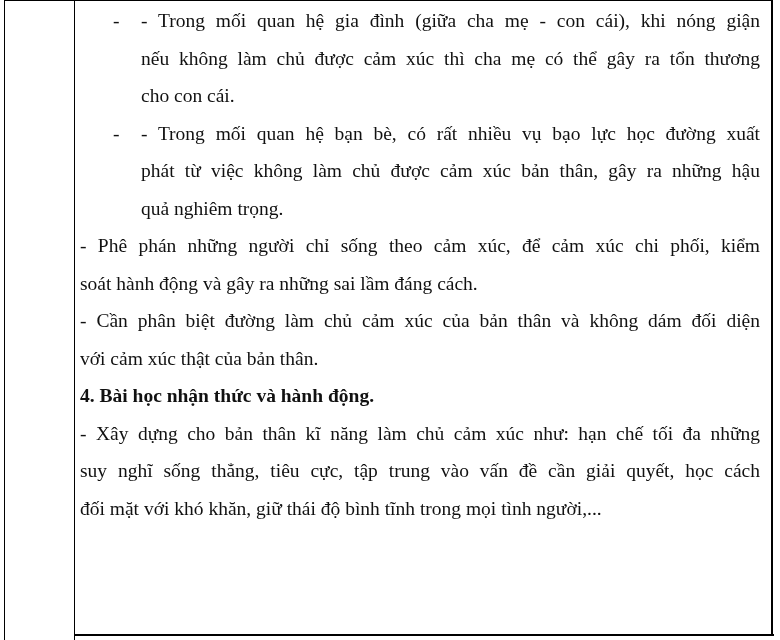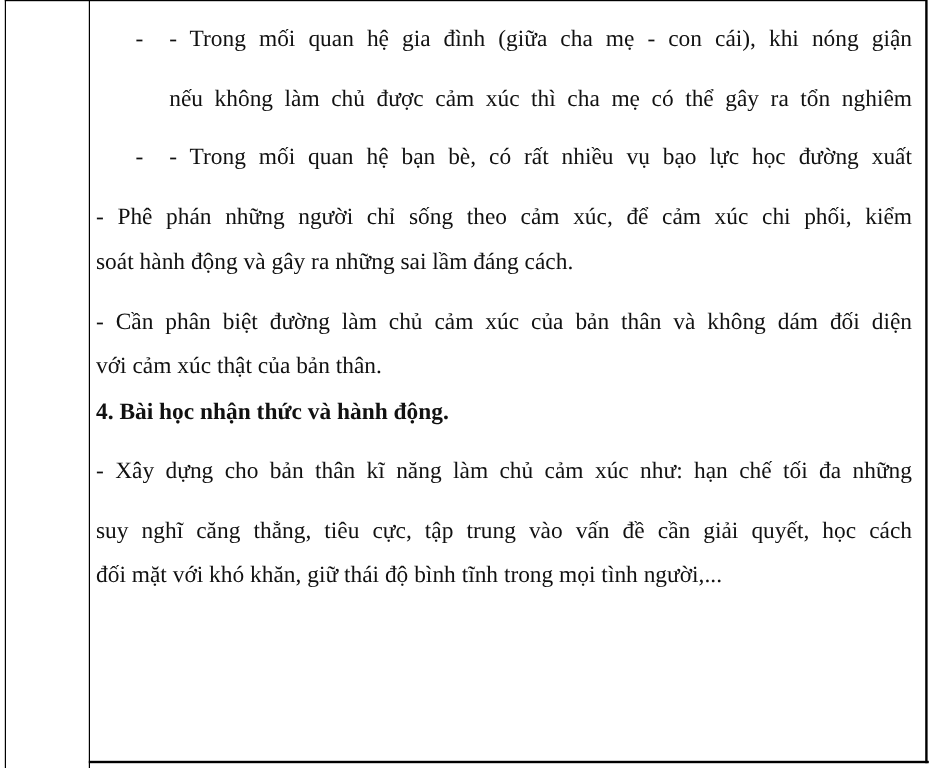--- a/index.html
+++ b/index.html
@@ -11,60 +11,63 @@
   .col-divider { position: absolute; left: 70px; top: 0; width: 1px; height: 640px; background: #000; }
   .border-right { position: absolute; left: 767px; top: 0; width: 2px; height: 636px; background: #000; }
   .border-bottom { position: absolute; left: 70px; top: 634px; width: 700px; height: 2px; background: #000; }
   .cell-left { position: absolute; left: 1px; top: 1px; width: 69px; height: 639px; }
   .cell-content { position: absolute; left: 80px; top: 2px; width: 680px;
                   font-size: 19.5px; line-height: 37.5px; }
   .li { position: relative; padding-left: 61px; text-align: justify; }
   .li .dash { position: absolute; left: 33px; top: 0; }
   .p { text-align: justify; }
   .h { font-weight: bold; }
-  .line-justify { text-align: justify; text-align-last: justify; margin-top: 12px; }
+  .line-justify { text-align: justify; text-align-last: justify; }
 </style>
 </head>
 <body>
 
 <div class="table">
   <div class="border-top"></div>
   <div class="border-left"></div>
   <div class="col-divider"></div>
   <div class="border-right"></div>
   <div class="border-bottom"></div>
   <div class="cell-left"></div>
 </div>
 
 <div class="cell-content">
 
   <div class="li">
     <span class="dash">-</span>
     <div class="line-justify">- Trong mối quan hệ gia đình (giữa cha mẹ - con cái), khi nóng giận</div>
-    <div class="line-justify">nếu không làm chủ được cảm xúc thì cha mẹ có thể gây ra tổn nghiêm</div>
+    <div class="line-justify">nếu không làm chủ được cảm xúc thì cha mẹ có thể gây ra tổn thương</div>
+    <div>cho con cái.</div>
   </div>
 
   <div class="li">
     <span class="dash">-</span>
     <div class="line-justify">- Trong mối quan hệ bạn bè, có rất nhiều vụ bạo lực học đường xuất</div>
+    <div class="line-justify">phát từ việc không làm chủ được cảm xúc bản thân, gây ra những hậu</div>
+    <div>quả nghiêm trọng.</div>
   </div>
 
 
   <div class="p">
     <div class="line-justify">- Phê phán những người chỉ sống theo cảm xúc, để cảm xúc chi phối, kiểm</div>
     <div>soát hành động và gây ra những sai lầm đáng cách.</div>
   </div>
 
   <div class="p">
     <div class="line-justify">- Cần phân biệt đường làm chủ cảm xúc của bản thân và không dám đối diện</div>
     <div>với cảm xúc thật của bản thân.</div>
   </div>
 
   <div class="h">4. Bài học nhận thức và hành động.</div>
 
 
   <div class="p">
     <div class="line-justify">- Xây dựng cho bản thân kĩ năng làm chủ cảm xúc như: hạn chế tối đa những</div>
-    <div class="line-justify">suy nghĩ căng thẳng, tiêu cực, tập trung vào vấn đề cần giải quyết, học cách</div>
+    <div class="line-justify">suy nghĩ sống thẳng, tiêu cực, tập trung vào vấn đề cần giải quyết, học cách</div>
     <div>đối mặt với khó khăn, giữ thái độ bình tĩnh trong mọi tình người,...</div>
   </div>
 
 </div>
 
 </body></html>

